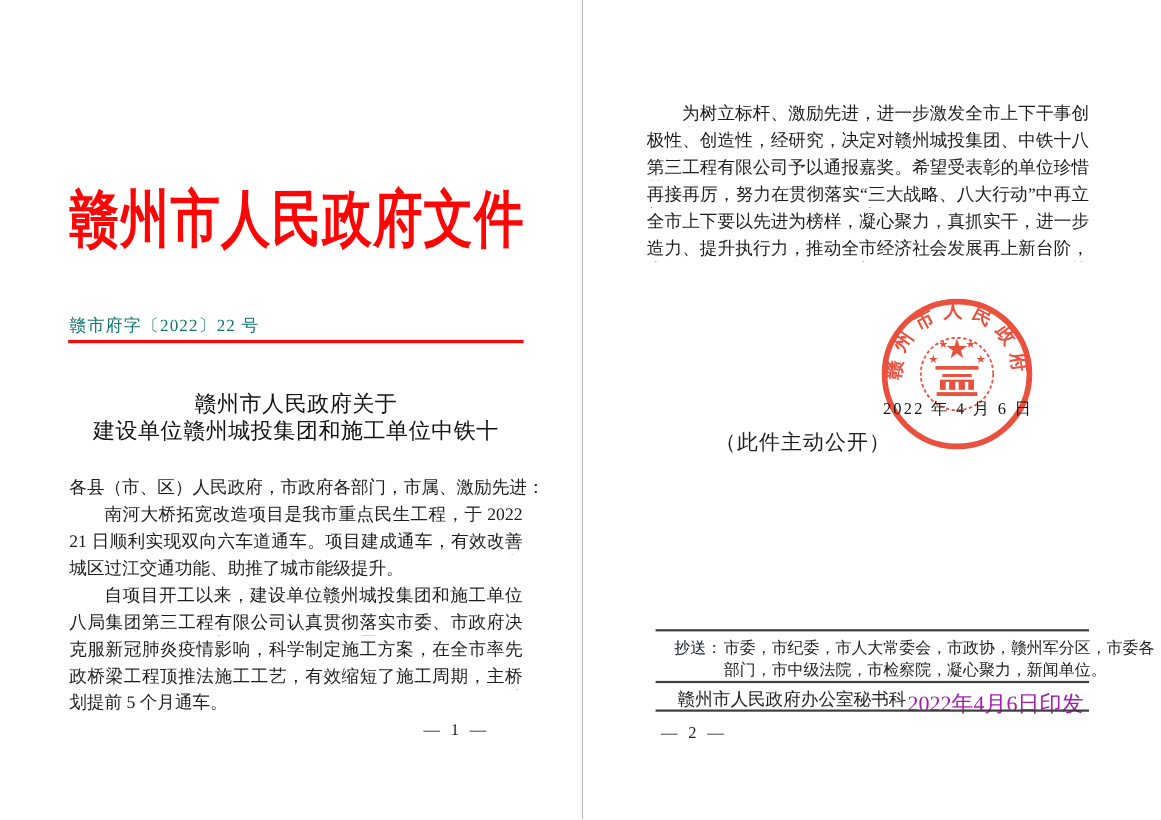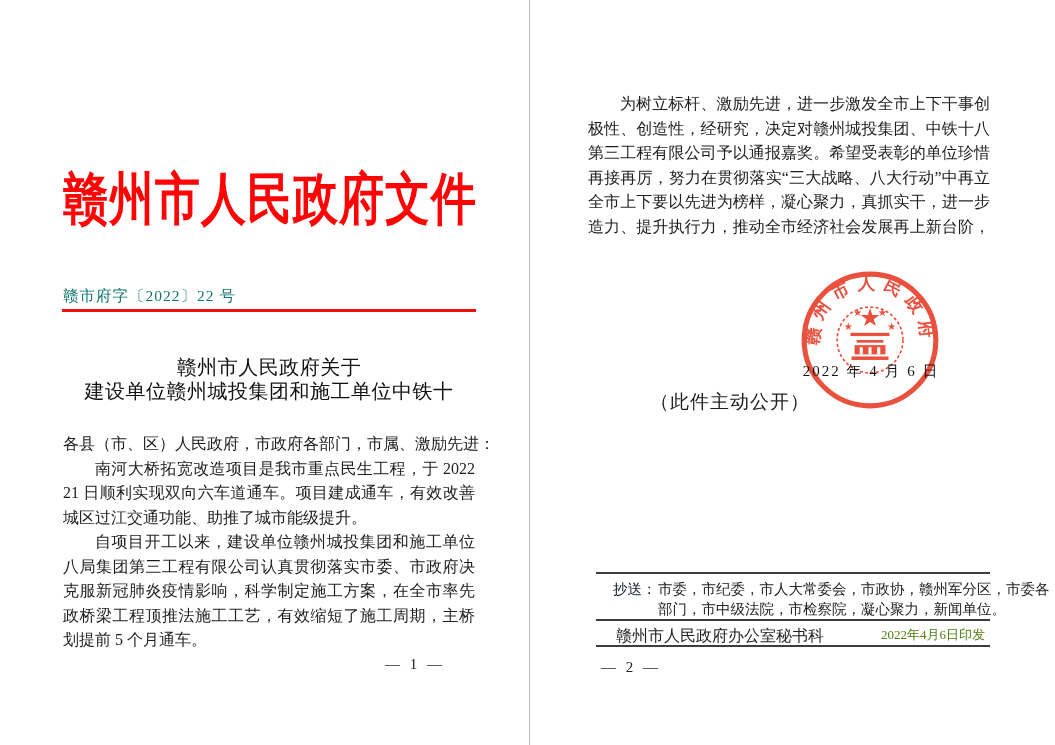--- a/index.html
+++ b/index.html
@@ -82,21 +82,21 @@
   .rule1 { top:572px; }
   .rule2 { top:619px; }
   .rule3 { top:645px; }
 
   .cc-label { position:absolute; left:25px; top:580px; font-size:14.5px; color:#0f172a; }
   .cc-line  { position:absolute; font-size:14.5px; color:#222; white-space:nowrap; }
   .cc-line.l1 { left:70px; top:580px;font-family:Liberation Serif, serif; }
   .cc-line.l2 { left:70px; top:600px; }
 
   .issuer     { position:absolute; left:12px;  top:626px; font-size:16px; color:#222; white-space:nowrap;margin-left:16px; }
-  .print-date { position:absolute; right:5px;  top:626px; font-size:13px; color:#4d7c0f; white-space:nowrap; }
+  .print-date { position:absolute; right:5px;  top:626px; font-size:20px; color:#a21caf; white-space:nowrap; }
 </style>
 </head>
 <body>
 
 <div class="page-divider"></div>
 
 <div class="page" id="page-left">
   <div class="red-masthead">赣州市人民政府文件</div>
   <div class="doc-number">赣市府字〔2022〕22 号</div>
   <div class="red-rule"></div>

